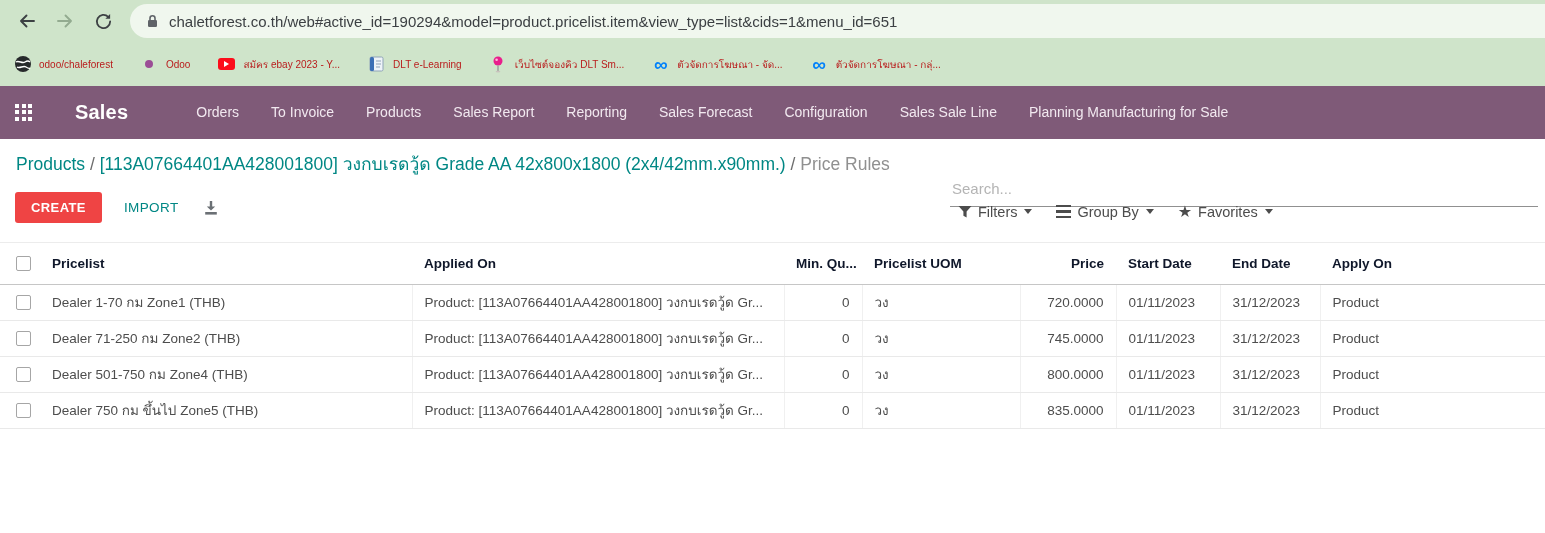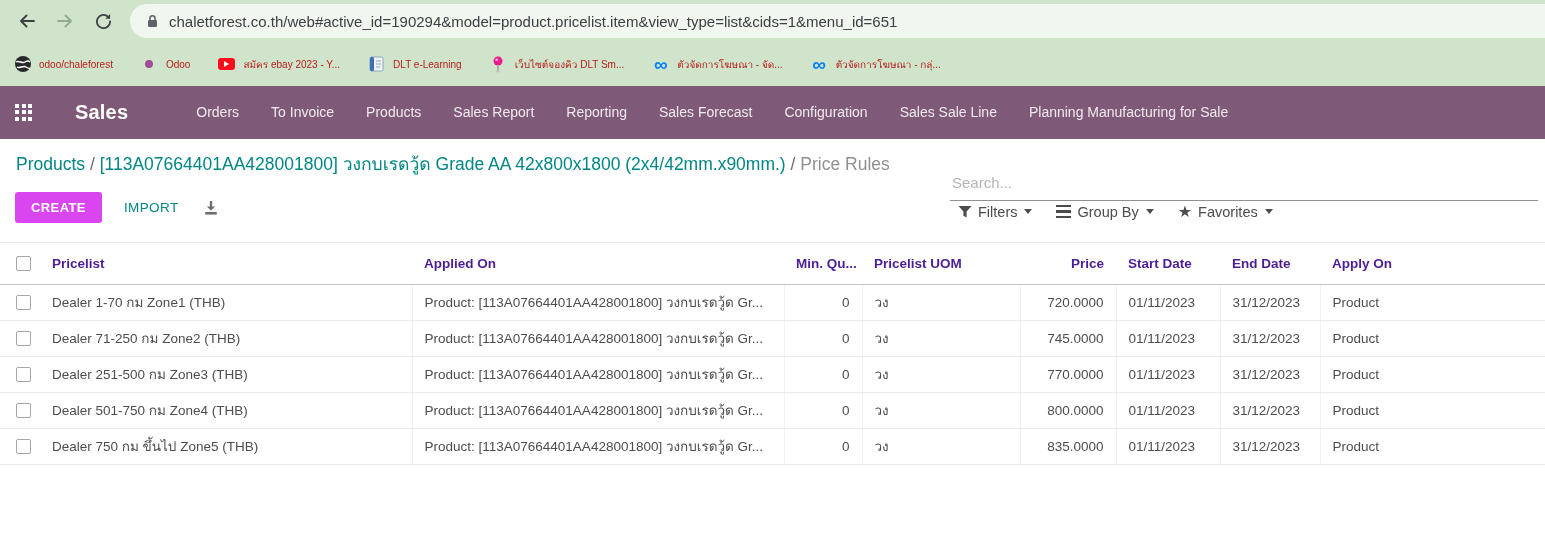--- a/index.html
+++ b/index.html
@@ -56,52 +56,52 @@
   .content { position: relative; height: 394px; }
 
   .breadcrumb {
     margin: 11px 0 0 16px; width: 908px; font-size: 17.5px; line-height: 29.5px; color: #777;
   }
   .breadcrumb a { color: #008784; text-decoration: none; cursor: pointer; }
   .crumb-sep { color: #6d6d6d; }
   .crumb-current { color: #909090; }
   .crumb-last { white-space: nowrap; }
 
-  .search-region { position: absolute; top: 18px; left: 950px; width: 588px; }
+  .search-region { position: absolute; top: 24px; left: 950px; width: 588px; }
   .search-input {
     width: 100%; border: none; border-bottom: 1px solid #909090; outline: none;
     background: transparent; font-size: 15px; padding: 6px 2px 9px 2px; color: #555;
     font-family: "Liberation Sans", "DejaVu Sans", sans-serif;
   }
   .search-input::placeholder { color: #b4b4b4; }
 
   .control-row { position: relative; margin: 12px 0 0 15px; height: 32px; display: flex; align-items: center; }
   .btn-create {
-    background: #d946ef; color: #fff; border: none; border-radius: 3px;
+    background: #ef4444; color: #fff; border: none; border-radius: 3px;
     font-size: 13px; font-weight: bold; letter-spacing: .4px; padding: 8px 16px;
     cursor: pointer; font-family: inherit;
   }
   .btn-import {
     background: none; border: none; color: #008784; font-size: 13.5px; font-weight: normal;
     letter-spacing: .4px; margin-left: 22px; cursor: pointer; font-family: inherit;
   }
   .export-btn { margin-left: 24px; cursor: pointer; display: flex; align-items: center; }
 
   .filter-group { position: absolute; left: 943px; top: 4px; height: 32px; display: flex; align-items: center; }
   .cp-dropdown { display: flex; align-items: center; margin-right: 24px; cursor: pointer; color: #4c4c4c; }
   .cp-dropdown .dd-label { font-size: 14.5px; margin: 0 7px 0 6px; }
   .caret { width: 0; height: 0; border-left: 4px solid transparent; border-right: 4px solid transparent; border-top: 5px solid #4c4c4c; }
   .icon-bars { display: inline-flex; flex-direction: column; gap: 3px; }
   .icon-bars i { width: 15px; height: 2.5px; background: #4c4c4c; }
   .star-glyph { color: #4c4c4c; font-size: 16px; line-height: 1; }
 
   
   table.list { width: 1545px; border-collapse: collapse; table-layout: fixed; margin-top: 18px; }
   th {
-    text-align: left; font-weight: bold; color: #4c1d95; font-size: 13.5px;
+    text-align: left; font-weight: bold; color: #0f172a; font-size: 13.5px;
     height: 42px; padding: 0 12px; border-top: 1px solid #ececec; border-bottom: 1px solid #c6c6c6;
     white-space: nowrap; overflow: hidden; cursor: pointer;
   }
   td {
     font-size: 13.5px; color: #4d4d4d; height: 36px; padding: 0 12px;
     border-bottom: 1px solid #e9e9e9; white-space: nowrap; overflow: hidden; text-overflow: clip;
     background: #fff;
   }
   tr.data-row { cursor: pointer; }
   th.num, td.num { text-align: right; }
@@ -328,33 +328,20 @@
         <td class="vline">วง</td>
         <td class="vline num">745.0000</td>
         <td class="vline">01/11/2023</td>
         <td class="vline">31/12/2023</td>
         <td class="vline">Product</td>
       </tr>
       <tr class="data-row">
         <td class="cb-cell">
             <div class="cb"></div>
           </td>
-        <td>Dealer 251-500 กม Zone3 (THB)</td>
-        <td class="vline">Product: [113A07664401AA428001800] วงกบเรดวู้ด Gr...</td>
-        <td class="vline num">0</td>
-        <td class="vline">วง</td>
-        <td class="vline num">770.0000</td>
-        <td class="vline">01/11/2023</td>
-        <td class="vline">31/12/2023</td>
-        <td class="vline">Product</td>
-      </tr>
-      <tr class="data-row">
-        <td class="cb-cell">
-            <div class="cb"></div>
-          </td>
         <td>Dealer 501-750 กม Zone4 (THB)</td>
         <td class="vline">Product: [113A07664401AA428001800] วงกบเรดวู้ด Gr...</td>
         <td class="vline num">0</td>
         <td class="vline">วง</td>
         <td class="vline num">800.0000</td>
         <td class="vline">01/11/2023</td>
         <td class="vline">31/12/2023</td>
         <td class="vline">Product</td>
       </tr>
       <tr class="data-row">

